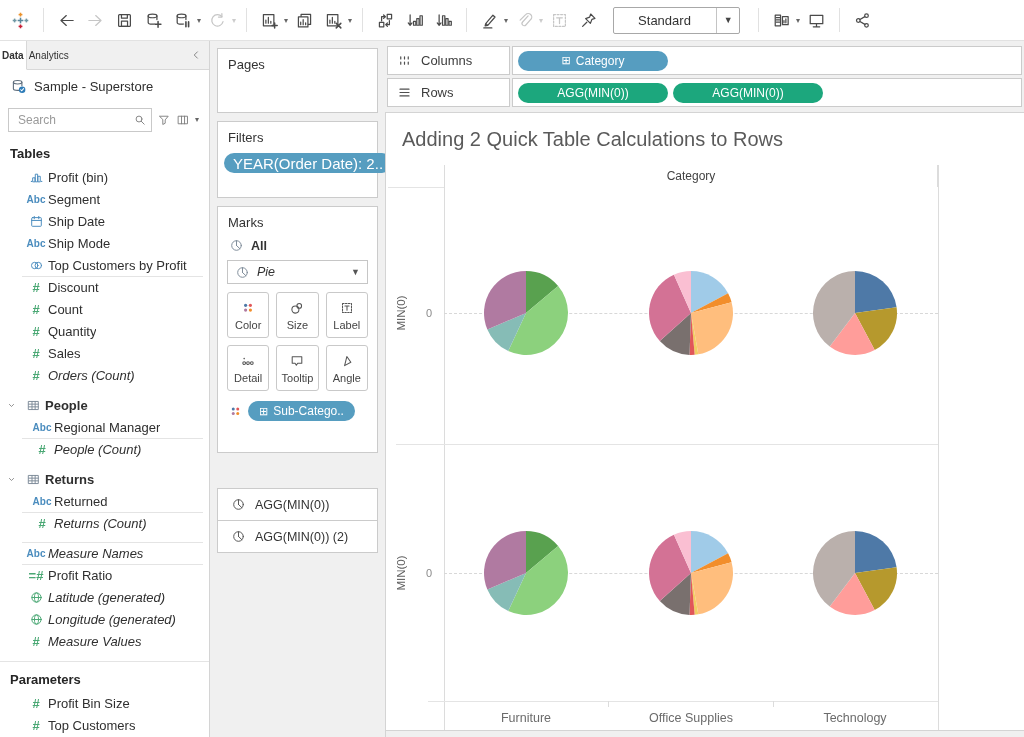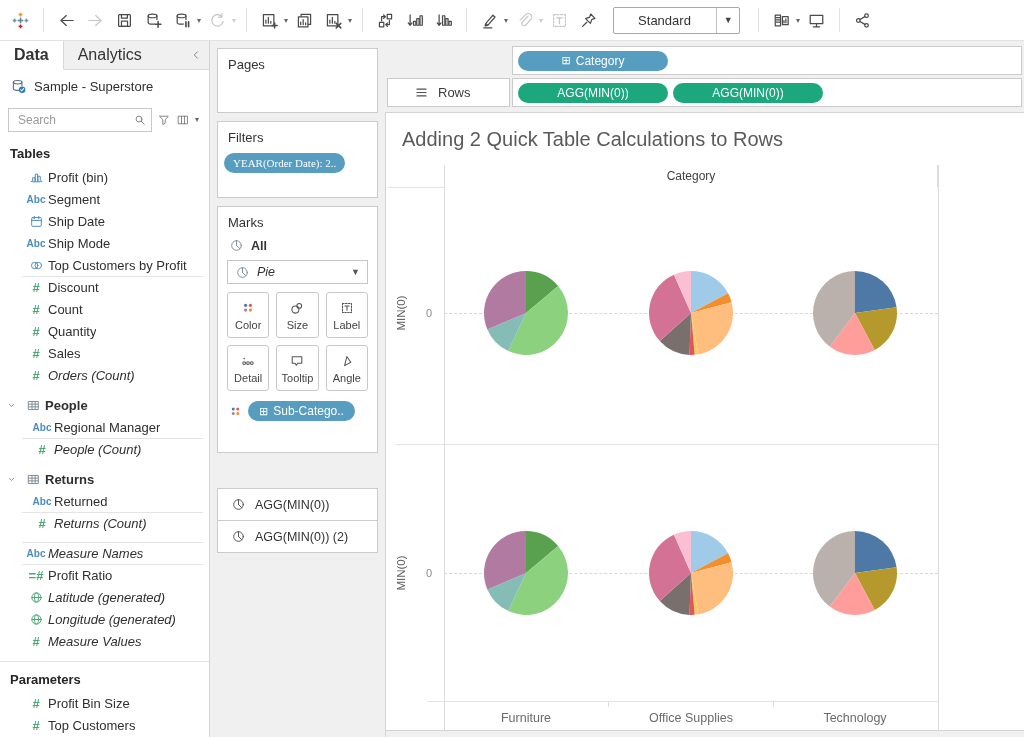--- a/index.html
+++ b/index.html
@@ -14,21 +14,21 @@
   .tbtn.dis{color:#c6c6c6;}
   .tcaret{font-size:8px;color:#666;margin:0 2px 0 0;flex:none;}
   .tcaret.dis{color:#ccc;}
   .tdrop{display:flex;align-items:center;border:1px solid #a8a8a8;height:25px;margin:0 10px;border-radius:2px;background:#fff;flex:none;padding-left:12px;}
   .tdrop .lbl{padding:0 12px;font-size:13px;color:#333;min-width:66px;}
   .tdrop .dd{width:22px;align-self:stretch;border-left:1px solid #c4c4c4;display:flex;align-items:center;justify-content:center;font-size:9px;color:#444;}
 
   
   .sidebar{position:absolute;left:0;top:41px;width:210px;height:696px;background:#fff;border-right:1px solid #d4d4d4;box-sizing:border-box;overflow:hidden;}
   .tabs{display:flex;height:28px;background:#f0f0f0;border-bottom:1px solid #d8d8d8;}
-  .tab{padding:0 14px;font-size:16px;display:flex;align-items:center;color:#333;}
+  .tab{padding:0 2px;font-size:10px;display:flex;align-items:center;color:#333;}
   .tab.active{background:#fff;font-weight:bold;border-right:1px solid #d8d8d8;margin-bottom:-1px;border-bottom:1px solid #fff;}
   .collapse{margin-left:auto;display:flex;align-items:center;padding:0 6px;color:#555;}
   .collapse svg{width:13px;height:13px;}
   .datasource{display:flex;align-items:center;gap:7px;height:33px;padding:0 10px;font-size:13px;color:#2f2f2f;}
   .datasource svg{width:17px;height:17px;}
   .searchrow{display:flex;align-items:center;height:33px;padding:0 8px;gap:5px;}
   .searchbox{flex:1;display:flex;align-items:center;border:1px solid #c9c9c9;height:22px;padding:0 4px 0 7px;background:#fff;min-width:0;}
   .searchbox input{border:0;outline:0;flex:1;font-size:12px;min-width:0;font-family:inherit;color:#333;}
   .searchbox input::placeholder{color:#9a9a9a;}
   .srowicon{color:#7c7c7c;display:flex;align-items:center;}
@@ -79,21 +79,21 @@
   .aggcard{position:absolute;left:7px;right:7px;height:33px;background:#fff;border:1px solid #cbcbcb;display:flex;align-items:center;gap:9px;padding-left:13px;font-size:12.5px;color:#333;box-sizing:border-box;}
   .aggcard .ficon{width:15px;color:#555;}
   #agg1{top:447px;}
   #agg2{top:479px;align-items:center;}
 
   
   .shelfbar{position:absolute;left:385px;top:41px;width:639px;height:71px;background:#f0f0f0;}
   .scard{position:absolute;background:#fff;border:1px solid #cbcbcb;box-sizing:border-box;display:flex;align-items:center;}
   #colslabel{left:2px;top:5px;width:123px;height:29px;padding:0 9px;gap:9px;}
   #colsshelf{left:127px;top:5px;right:2px;height:29px;padding:0 5px;}
-  #rowslabel{left:2px;top:37px;width:123px;height:29px;padding:0 26px;gap:9px;}
+  #rowslabel{left:2px;top:37px;width:123px;height:29px;padding:0 9px;gap:9px;}
   #rowsshelf{left:127px;top:37px;right:2px;height:29px;padding:0 5px;}
   .shlabel{font-size:13px;color:#3c3c3c;}
   .shicon{color:#4f4f4f;display:flex;}
   .shicon svg{width:15px;height:15px;}
 
   
   .view{position:absolute;left:385px;top:112px;width:639px;height:625px;background:#fff;border-left:1px solid #d4d4d4;border-top:1px solid #d4d4d4;box-sizing:border-box;}
   .vtitle{position:absolute;left:16px;top:15px;font-size:20px;color:#5a5a5a;white-space:nowrap;}
   .colheader{position:absolute;left:58px;width:494px;top:52px;height:22px;display:flex;align-items:center;justify-content:center;font-size:12px;color:#424242;border-left:1px solid #dcdcdc;border-right:1px solid #dcdcdc;box-sizing:border-box;}
   .vline{position:absolute;width:1px;background:#dcdcdc;}
@@ -503,21 +503,21 @@
         </div>
       </div>
   </div>
 
   <div class="panel">
     <div class="card" id="pages-card">
       <div class="cardlabel">Pages</div>
     </div>
     <div class="card" id="filters-card">
       <div class="cardlabel">Filters</div>
-      <div class="fpillwrap"><span class="pill blue" style="font-size:11px;padding:0 9px;font-family:Liberation Serif, serif;">YEAR(Order Date): 2..</span></div>
+      <div class="fpillwrap"><span class="pill blue" style="font-size:15px;padding:0 9px;">YEAR(Order Date): 2..</span></div>
     </div>
     <div class="card" id="marks-card">
       <div class="cardlabel">Marks</div>
       <div class="allrow">
         <span class="ficon gray" id="all-pie-ic">
             <svg viewBox="0 0 20 20" fill="none" stroke="currentColor" stroke-width="1.3" stroke-linecap="round" stroke-linejoin="round">
               <circle cx="10" cy="10" r="6.4"></circle>
               <path d="M10 10 V3.6 M10 10 L14.5 14.3"></path>
             </svg>
           </span>
@@ -619,20 +619,28 @@
           <svg viewBox="0 0 20 20" fill="none" stroke="currentColor" stroke-width="1.3" stroke-linecap="round" stroke-linejoin="round">
             <circle cx="10" cy="10" r="6.4"></circle>
             <path d="M10 10 V3.6 M10 10 L14.5 14.3"></path>
           </svg>
         </span>
         <span>AGG(MIN(0)) (2)</span>
       </div>
   </div>
 
   <div class="shelfbar">
+    <div class="scard" id="colslabel">
+      <span class="shicon" id="cols-ic">
+          <svg viewBox="0 0 20 20" fill="none" stroke="currentColor" stroke-width="1.3" stroke-linecap="round" stroke-linejoin="round">
+            <path d="M5 5 V8 M5 12 V15 M10 5 V8 M10 12 V15 M15 5 V8 M15 12 V15" stroke-width="1.6"></path>
+          </svg>
+        </span>
+      <span class="shlabel">Columns</span>
+    </div>
     <div class="scard" id="colsshelf">
         <span class="pill shelf blue"><span class="pexp">⊞</span>Category</span>
       </div>
     <div class="scard" id="rowslabel">
       <span class="shicon" id="rows-ic">
           <svg viewBox="0 0 20 20" fill="none" stroke="currentColor" stroke-width="1.3" stroke-linecap="round" stroke-linejoin="round">
             <path d="M4 5.5 H16 M4 10 H16 M4 14.5 H16" stroke-width="1.6"></path>
           </svg>
         </span>
       <span class="shlabel">Rows</span>

